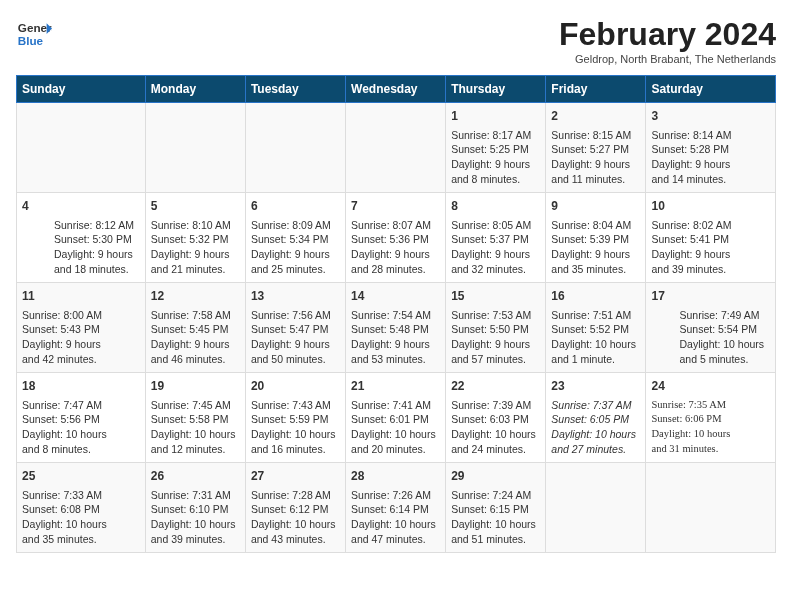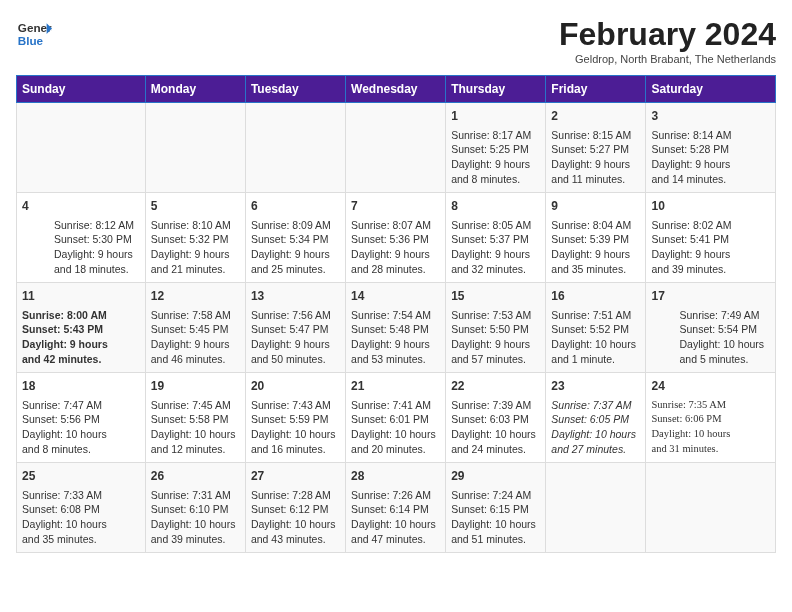--- a/index.html
+++ b/index.html
@@ -37,21 +37,21 @@
     .subtitle {
       font-size: 11px;
       color: #444;
     }
     table {
       width: 100%;
       border-collapse: collapse;
       font-size: 11px;
     }
     thead tr th {
-      background-color: #4c1d95;
+      background-color: #0c4a6e;
       color: #fff;
       text-align: left;
       padding: 6px 5px;
       font-size: 12px;
       font-weight: bold;
       border: 1px solid #2874C8;
     }
     tbody tr td {
       vertical-align: top;
       padding: 5px 5px;
@@ -182,21 +182,21 @@
           <span class="day-number">10</span>
           <div style="white-space: pre-line;">Sunrise: 8:02 AM
 Sunset: 5:41 PM
 Daylight: 9 hours
 and 39 minutes.</div>
         </td>
       </tr>
       <tr>
         <td>
           <span class="day-number">11</span>
-          <div style="white-space: pre-line; font-weight: bold;">Sunrise: 8:00 AM
+          <div style="white-space: pre-line;">Sunrise: 8:00 AM
 Sunset: 5:43 PM
 Daylight: 9 hours
 and 42 minutes.</div>
         </td>
         <td>
           <span class="day-number">12</span>
           <div style="white-space: pre-line;">Sunrise: 7:58 AM
 Sunset: 5:45 PM
 Daylight: 9 hours
 and 46 minutes.</div>

